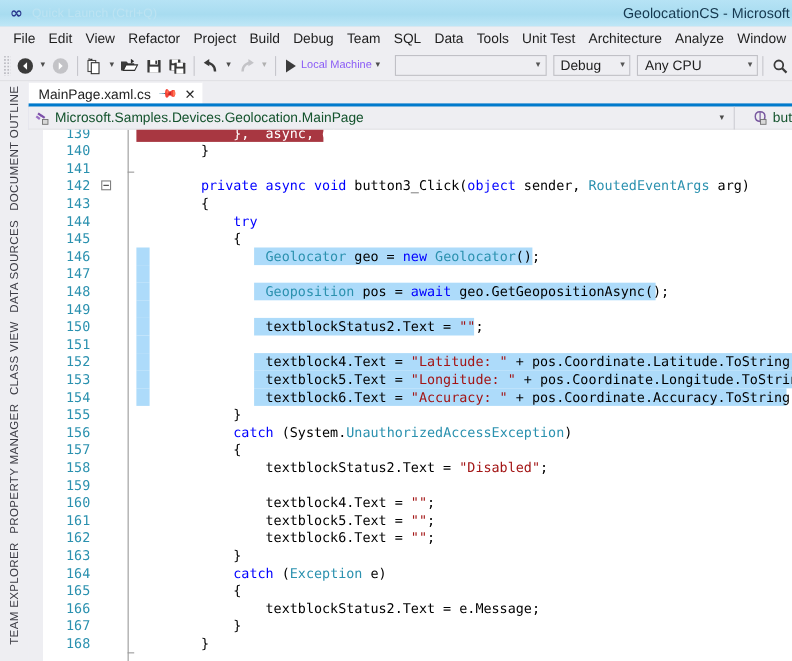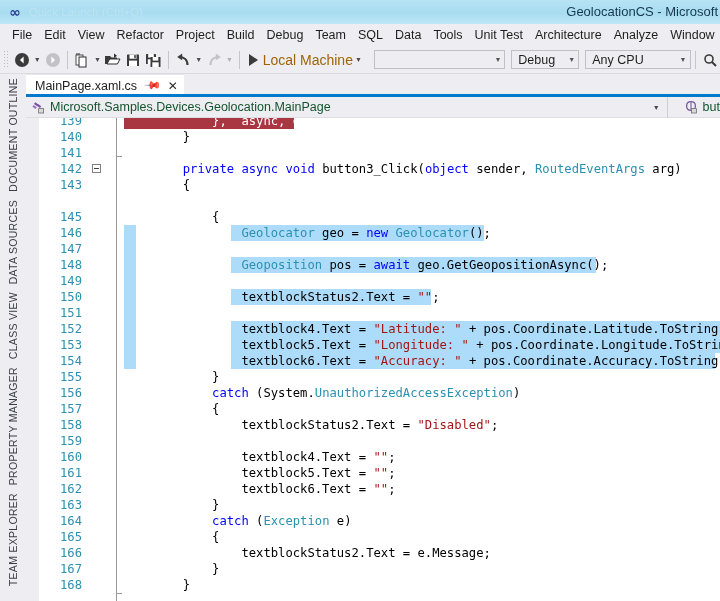--- a/index.html
+++ b/index.html
@@ -96,21 +96,21 @@
     display: flex; align-items: center; height: 22px;
     padding: 0 4px 0 2px;
   }
   .run-tri {
     width: 0; height: 0;
     border-left: 9px solid #3b3b3b;
     border-top: 6px solid transparent;
     border-bottom: 6px solid transparent;
     margin: 0 5px 0 3px;
   }
-  .run-label { font-size: 14px; color: #a16207; white-space: nowrap; }
+  .run-label { font-size: 10px; color: #8b5cf6; white-space: nowrap; }
   .combo {
     height: 19px;
     border: 1px solid #c0c0c6;
     background: #eeeef2;
     display: flex; align-items: center; justify-content: space-between;
     box-sizing: border-box;
     margin-left: 6px;
     padding: 0 3px 0 6px;
   }
   .combo .cv { font-size: 12.5px; color: #1e1e1e; white-space: nowrap; }
@@ -478,20 +478,21 @@
   </div>
 
   <div class="editor">
     <div class="gutter-bg"></div>
     <div class="code-area" id="code-area">
         <div class="line" style="position: absolute; left: 0px; top: -5px; width: 694px;"><div class="redband" style="left: 98px; width: 170px;"></div><div class="lno">139</div><div class="ltext"><span class="redtext">            },  async, e);</span></div></div>
         <div class="line" style="position: absolute; left: 0px; top: 11px; width: 694px;"><div class="lno">140</div><div class="ltext"><span class="pln">        }</span></div></div>
         <div class="line" style="position: absolute; left: 0px; top: 27px; width: 694px;"><div class="lno">141</div><div class="ltext"><span class="pln"></span></div></div>
         <div class="line" style="position: absolute; left: 0px; top: 43px; width: 694px;"><div class="lno">142</div><div class="collapse-box" style="left: 66px; top: 3px;"></div><div class="ltext"><span class="pln">        </span><span class="kw">private</span><span class="pln"> </span><span class="kw">async</span><span class="pln"> </span><span class="kw">void</span><span class="pln"> button3_Click(</span><span class="kw">object</span><span class="pln"> sender, </span><span class="typ">RoutedEventArgs</span><span class="pln"> arg)</span></div></div>
         <div class="line" style="position: absolute; left: 0px; top: 59px; width: 694px;"><div class="lno">143</div><div class="ltext"><span class="pln">        {</span></div></div>
+        <div class="line" style="position: absolute; left: 0px; top: 75px; width: 694px;"><div class="lno">144</div><div class="ltext"><span class="pln">            </span><span class="kw">try</span></div></div>
         <div class="line" style="position: absolute; left: 0px; top: 91px; width: 694px;"><div class="lno">145</div><div class="ltext"><span class="pln">            {</span></div></div>
         <div class="line" style="position: absolute; left: 0px; top: 107px; width: 694px;"><div class="selmargin"></div><div class="selband" style="left: 205px; width: 253px;"></div><div class="lno">146</div><div class="ltext"><span class="pln">                </span><span class="typ">Geolocator</span><span class="pln"> geo = </span><span class="kw">new</span><span class="pln"> </span><span class="typ">Geolocator</span><span class="pln">();</span></div></div>
         <div class="line" style="position: absolute; left: 0px; top: 123px; width: 694px;"><div class="selmargin"></div><div class="lno">147</div><div class="ltext"><span class="pln"></span></div></div>
         <div class="line" style="position: absolute; left: 0px; top: 139px; width: 694px;"><div class="selmargin"></div><div class="selband" style="left: 205px; width: 365px;"></div><div class="lno">148</div><div class="ltext"><span class="pln">                </span><span class="typ">Geoposition</span><span class="pln"> pos = </span><span class="kw">await</span><span class="pln"> geo.GetGeopositionAsync();</span></div></div>
         <div class="line" style="position: absolute; left: 0px; top: 155px; width: 694px;"><div class="selmargin"></div><div class="lno">149</div><div class="ltext"><span class="pln"></span></div></div>
         <div class="line" style="position: absolute; left: 0px; top: 171px; width: 694px;"><div class="selmargin"></div><div class="selband" style="left: 205px; width: 200px;"></div><div class="lno">150</div><div class="ltext"><span class="pln">                textblockStatus2.Text = </span><span class="str">""</span><span class="pln">;</span></div></div>
         <div class="line" style="position: absolute; left: 0px; top: 187px; width: 694px;"><div class="selmargin"></div><div class="lno">151</div><div class="ltext"><span class="pln"></span></div></div>
         <div class="line" style="position: absolute; left: 0px; top: 203px; width: 694px;"><div class="selmargin"></div><div class="selband" style="left: 205px; width: 507px;"></div><div class="lno">152</div><div class="ltext"><span class="pln">                textblock4.Text = </span><span class="str">"Latitude: "</span><span class="pln"> + pos.Coordinate.Latitude.ToString();</span></div></div>
         <div class="line" style="position: absolute; left: 0px; top: 219px; width: 694px;"><div class="selmargin"></div><div class="selband" style="left: 205px; width: 514px;"></div><div class="lno">153</div><div class="ltext"><span class="pln">                textblock5.Text = </span><span class="str">"Longitude: "</span><span class="pln"> + pos.Coordinate.Longitude.ToString();</span></div></div>
         <div class="line" style="position: absolute; left: 0px; top: 235px; width: 694px;"><div class="selmargin"></div><div class="selband" style="left: 205px; width: 484px;"></div><div class="lno">154</div><div class="ltext"><span class="pln">                textblock6.Text = </span><span class="str">"Accuracy: "</span><span class="pln"> + pos.Coordinate.Accuracy.ToString();</span></div></div>

